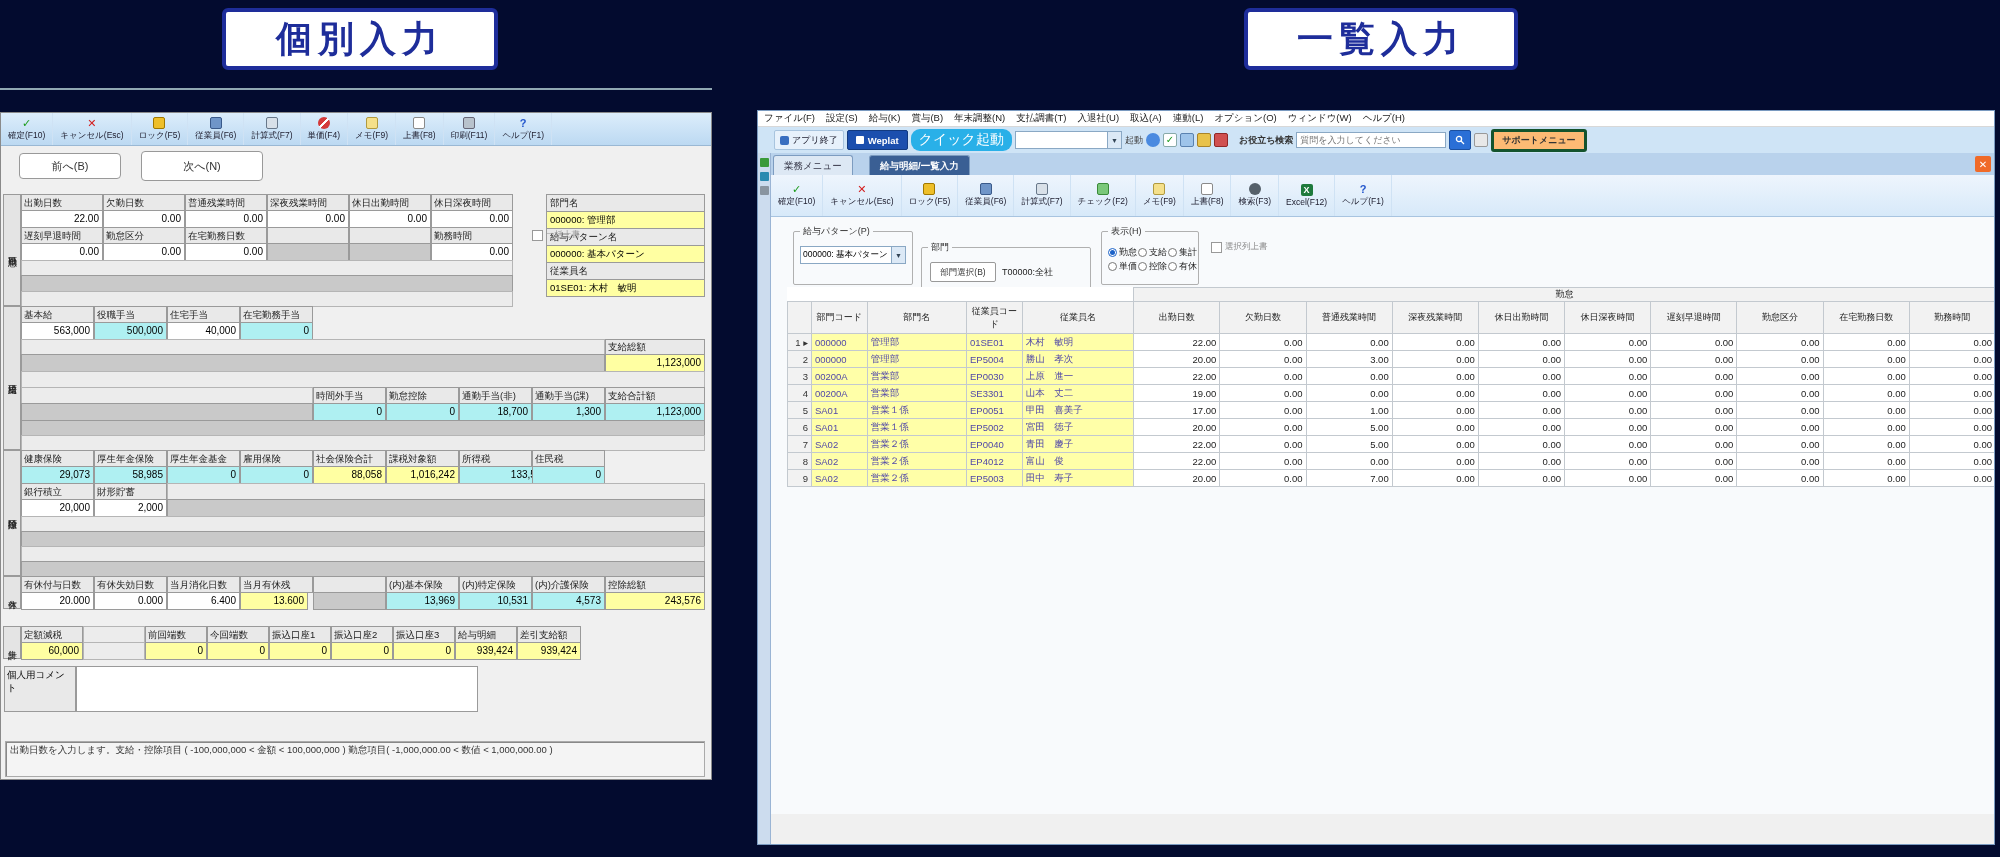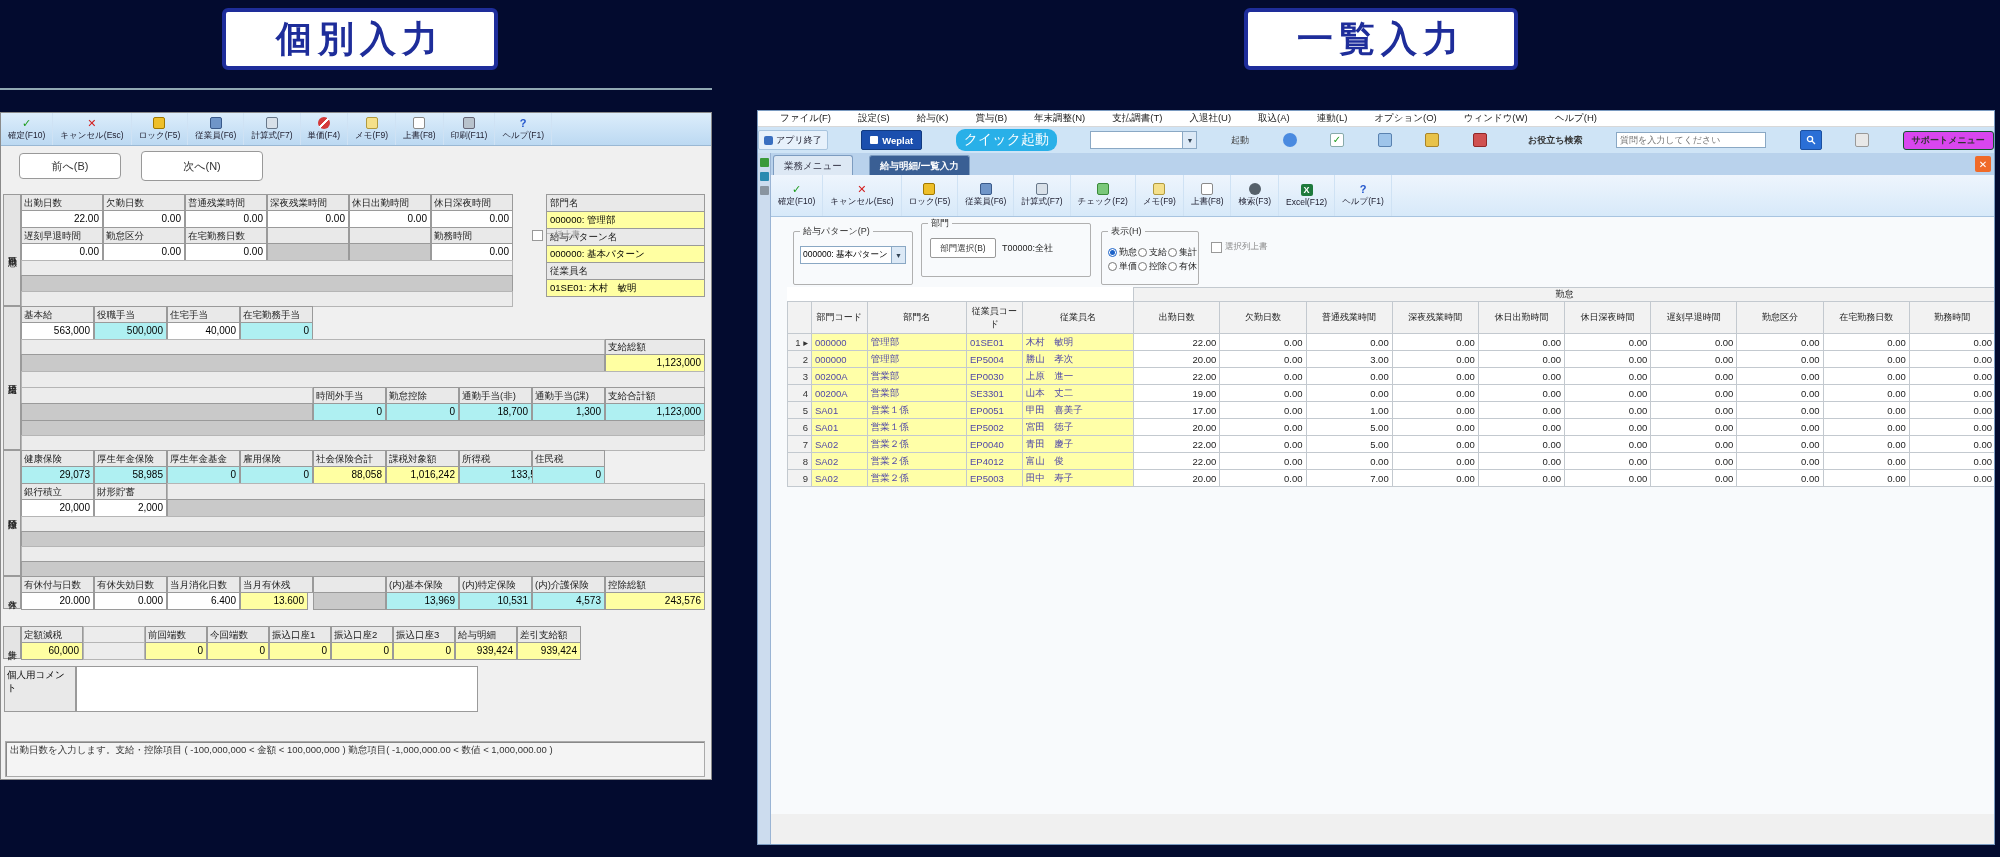--- a/index.html
+++ b/index.html
@@ -36,33 +36,33 @@
     writing-mode:vertical-rl;text-orientation:upright;font-size:9px;color:#222;display:flex;align-items:center;justify-content:center;}
   .infocell{position:absolute;box-sizing:border-box;border:1px solid #9a9a9a;font-size:9.5px;display:flex;align-items:center;padding:0 3px;white-space:nowrap;overflow:hidden;}
   .chkrow{position:absolute;display:flex;align-items:center;gap:3px;font-size:8.5px;color:#999;}
   .chk{width:9px;height:9px;background:#fff;border:1px solid #999;display:inline-block;}
   #lcomment-label{position:absolute;left:3px;top:553px;width:72px;height:46px;background:#e9e9e9;border:1px solid #9a9a9a;box-sizing:border-box;font-size:9.5px;padding:2px;}
   #lcomment-input{position:absolute;left:75px;top:553px;width:402px;height:46px;border:1px solid #9a9a9a;background:#fff;box-sizing:border-box;font-size:10px;}
   #lstatus{position:absolute;left:4px;top:628px;width:700px;height:36px;background:#f4f4f4;border:1px solid #aaa;box-shadow:inset 1px 1px 0 #888;box-sizing:border-box;font-size:9.5px;color:#333;padding:2px 4px;line-height:1.35;}
   
   #rwin{position:absolute;left:757px;top:110px;width:1238px;height:735px;background:#f0f0f0;border:1px solid #7a9ac0;box-sizing:border-box;overflow:hidden;}
   #rmenubar{position:absolute;left:0;top:0;width:100%;height:16px;background:#fff;border-bottom:1px solid #d8d8d8;display:flex;align-items:center;padding-left:6px;box-sizing:border-box;}
-  #rmenubar .mi{font-size:9.5px;color:#222;margin-right:11px;white-space:nowrap;cursor:pointer;margin-left:16px;}
-  #rquickbar{position:absolute;left:0;top:16px;width:100%;height:26px;background:#cfe4f6;display:flex;align-items:center;gap:22px;padding:0 0;box-sizing:border-box;justify-content:space-between;}
+  #rmenubar .mi{font-size:9.5px;color:#222;margin-right:11px;white-space:nowrap;cursor:pointer;}
+  #rquickbar{position:absolute;left:0;top:16px;width:100%;height:26px;background:#cfe4f6;display:flex;align-items:center;gap:3px;padding:0 16px;box-sizing:border-box;}
   .qbtn{font-size:9px;color:#223;display:flex;align-items:center;gap:3px;background:#e7f1fb;border:1px solid #a8c4de;border-radius:2px;padding:1px 5px;height:16px;cursor:pointer;white-space:nowrap;}
   #weplat-btn{background:#1b4fae;color:#fff;border:1px solid #123a80;border-radius:2px;font-size:9.5px;font-weight:bold;padding:1px 8px;height:16px;display:flex;align-items:center;gap:4px;cursor:pointer;}
   #weplat-btn .sq{width:8px;height:8px;background:#fff;border-radius:1px;}
   #quick-launch{background:#29b0e8;color:#fff;border-radius:9px;font-size:14px;padding:2px 8px;cursor:pointer;white-space:nowrap;}
   .combo{background:#fff;border:1px solid #8aa8c4;width:105px;height:16px;display:flex;align-items:center;justify-content:flex-end;}
   .combo .arr{width:13px;height:100%;background:#dce9f6;border-left:1px solid #8aa8c4;font-size:7px;display:flex;align-items:center;justify-content:center;color:#345;}
   .mini{width:14px;height:14px;border-radius:2px;display:inline-block;box-sizing:border-box;cursor:pointer;}
   .lbl9{font-size:9px;color:#444;white-space:nowrap;}
   #help-search-input{width:150px;height:16px;border:1px solid #8aa8c4;font-size:9px;padding:0 3px;box-sizing:border-box;color:#333;}
   #search-btn{width:20px;height:18px;background:#2a6fd6;border:1px solid #1c50a0;border-radius:2px;display:flex;align-items:center;justify-content:center;cursor:pointer;}
-  #support-menu{background:#d946ef;border:1px solid #14532d;border-radius:3px;font-size:9px;font-weight:bold;color:#333;padding:2px 8px;cursor:pointer;white-space:nowrap;}
+  #support-menu{background:#fdba74;border:3px solid #14532d;border-radius:3px;font-size:9px;font-weight:bold;color:#333;padding:2px 8px;cursor:pointer;white-space:nowrap;}
   #rtabbar{position:absolute;left:13px;top:42px;width:1225px;height:22px;background:#b9d2ec;}
   .tab{position:absolute;top:2px;height:20px;border:1px solid #7d9cc0;border-bottom:none;border-radius:3px 3px 0 0;font-size:9.5px;display:flex;align-items:center;justify-content:center;cursor:pointer;white-space:nowrap;padding:0 10px;}
   .tab.inactive{background:#dde8f4;color:#334;}
   .tab.active{background:#3a5f94;color:#fff;font-weight:bold;}
   #rclose{position:absolute;right:5px;top:3px;width:16px;height:16px;background:#f06a28;border-radius:2px;color:#fff;font-size:10px;font-weight:bold;display:flex;align-items:center;justify-content:center;cursor:pointer;}
   #lstrip{position:absolute;left:0;top:42px;width:13px;height:693px;background:#ccdcee;border-right:1px solid #9ab4d4;box-sizing:border-box;}
   #lstrip .si{display:block;width:9px;height:9px;margin:5px auto 0;border-radius:1px;}
   #rtoolbar{position:absolute;left:13px;top:64px;width:1225px;height:42px;background:linear-gradient(#eef5fd,#d7e9f9);border-bottom:1px solid #a8c4e0;display:flex;align-items:stretch;box-sizing:border-box;}
   #rcontent{position:absolute;left:13px;top:106px;width:1225px;height:597px;background:#f8fafc;}
   .gb{position:absolute;border:1px solid #b0b0b0;border-radius:2px;background:#f8fafc;}
@@ -384,21 +384,21 @@
     </div>
 
     <div id="rcontent">
       <div class="gb" style="left:22px;top:14px;width:118px;height:52px;">
         <span class="lg">給与パターン(P)</span>
         <span class="combo" style="position:absolute;left:6px;top:14px;width:102px;font-size:8.5px;justify-content:space-between;padding-left:2px;">
             <span style="overflow:hidden;white-space:nowrap;">000000: 基本パターン</span>
             <span class="arr">▼</span>
           </span>
       </div>
-      <div class="gb" style="left:150px;top:6px;width:168px;height:52px;">
+      <div class="gb" style="left:150px;top:30px;width:168px;height:52px;">
         <span class="lg">部門</span>
         <span class="navbtn" style="left:8px;top:14px;width:64px;height:18px;line-height:18px;font-size:8.5px;border-radius:2px;">部門選択(B)</span>
         <span class="lbl9" style="position:absolute;left:80px;top:18px;color:#222;">T00000:全社</span>
       </div>
       <div class="gb" style="left:330px;top:14px;width:96px;height:52px;">
         <span class="lg">表示(H)</span>
         <span class="ritem" style="position:absolute;left:6px;top:14px;">
             <span class="radio sel"></span>
             <span>勤怠</span>
           </span>

